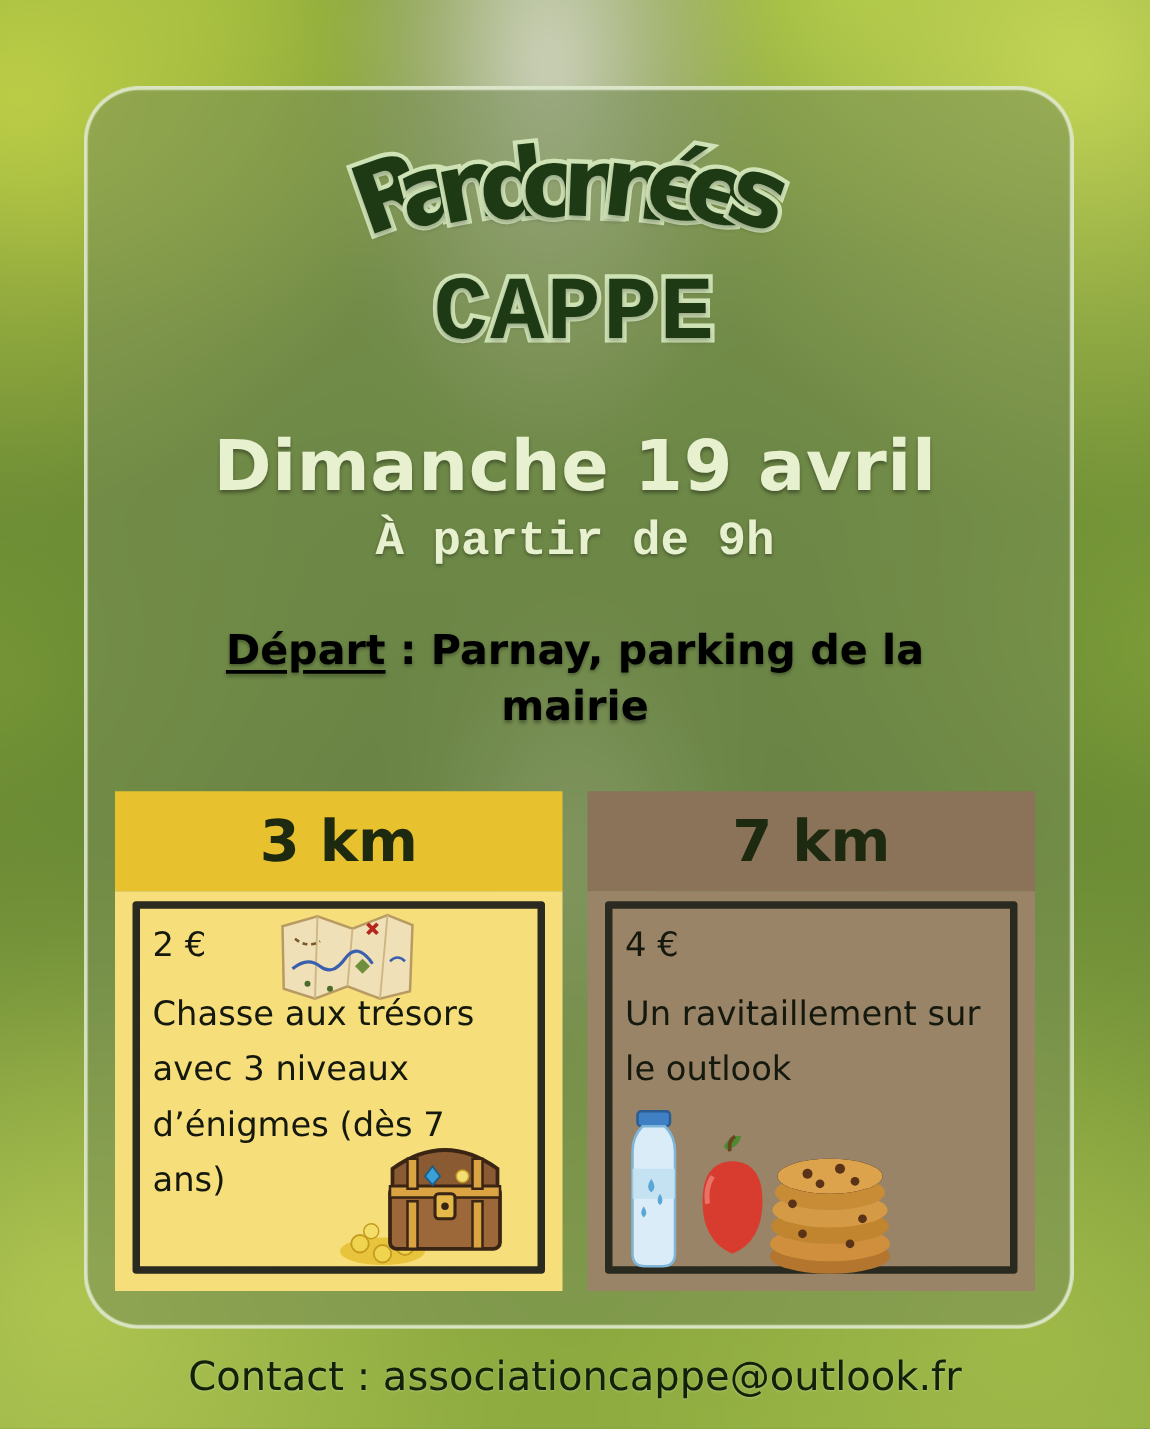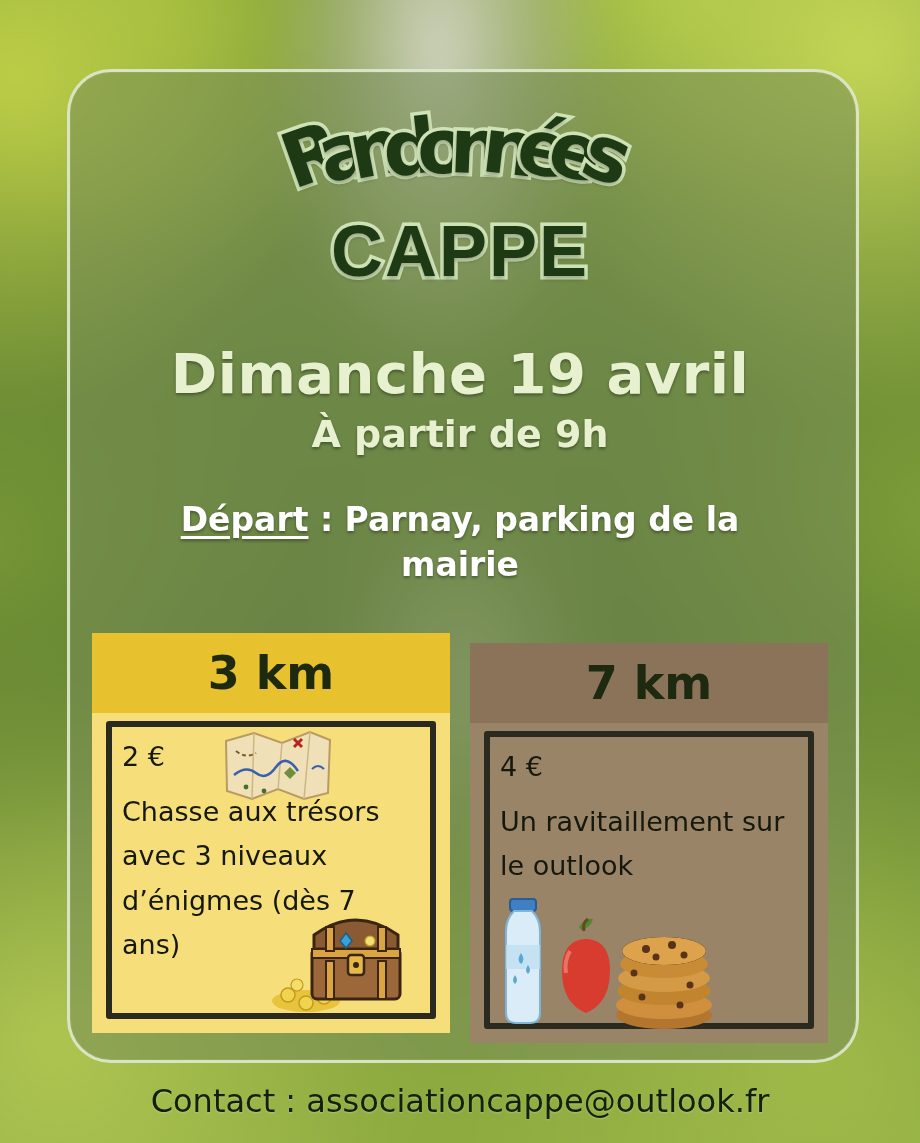--- a/index.html
+++ b/index.html
@@ -77,21 +77,21 @@
     font-family: "DejaVu Sans", sans-serif;
     font-weight: 700;
     font-size: 76px;
     color: #1d3a14;
     -webkit-text-stroke: 7px #cfe3b6;
     paint-order: stroke fill;
     text-shadow: 0 3px 4px rgba(0,0,0,0.25);
     white-space: pre;
   }
   .title-line2 {
-    font-family: Liberation Sans, sans-serif;
+    font-family: Liberation Mono, monospace;
     font-weight: 700;
     font-size: 72px;
     letter-spacing: 2px;
     color: #1d3a14;
     -webkit-text-stroke: 7px #cfe3b6;
     paint-order: stroke fill;
     text-shadow: 0 3px 4px rgba(0,0,0,0.25);
     margin-top: -6px;
   }
 
@@ -107,30 +107,31 @@
   .date-line1 {
     font-size: 56px;
     font-weight: 700;
     letter-spacing: 0.5px;
     line-height: 1.05;
   }
   .date-line2 {
     font-size: 38px;
     font-weight: 700;
     margin-top: 8px;
+    font-family: Liberation Mono, monospace;
   }
 
   
   .depart {
     position: absolute;
     left: 120px;
     right: 120px;
     top: 498px;
     text-align: center;
-    color: #ffffff;
+    color: #000000;
     font-size: 33px;
     font-weight: 700;
     line-height: 1.35;
     text-shadow: 0 2px 3px rgba(0,0,0,0.35);
   }
   .depart u { text-decoration: underline; text-underline-offset: 5px; }
 
   
   .routes {
     position: absolute;
@@ -154,21 +155,21 @@
     font-weight: 700;
     color: #1d2a10;
   }
   .route-body {
     height: 320px;
     position: relative;
     padding: 0;
   }
   .route.yellow .route-header { background: #e8c22e; }
   .route.yellow .route-body   { background: #f6df7a; }
-  .route.brown  .route-header { background: #8a7358; margin-top: 10px; }
+  .route.brown  .route-header { background: #8a7358; }
   .route.brown  .route-body   { background: #9a8468; }
 
   .frame {
     position: absolute;
     left: 14px; right: 14px; top: 8px; bottom: 14px;
     border: 6px solid #2a2a20;
     border-radius: 3px;
     box-sizing: border-box;
   }
   .frame::after {

